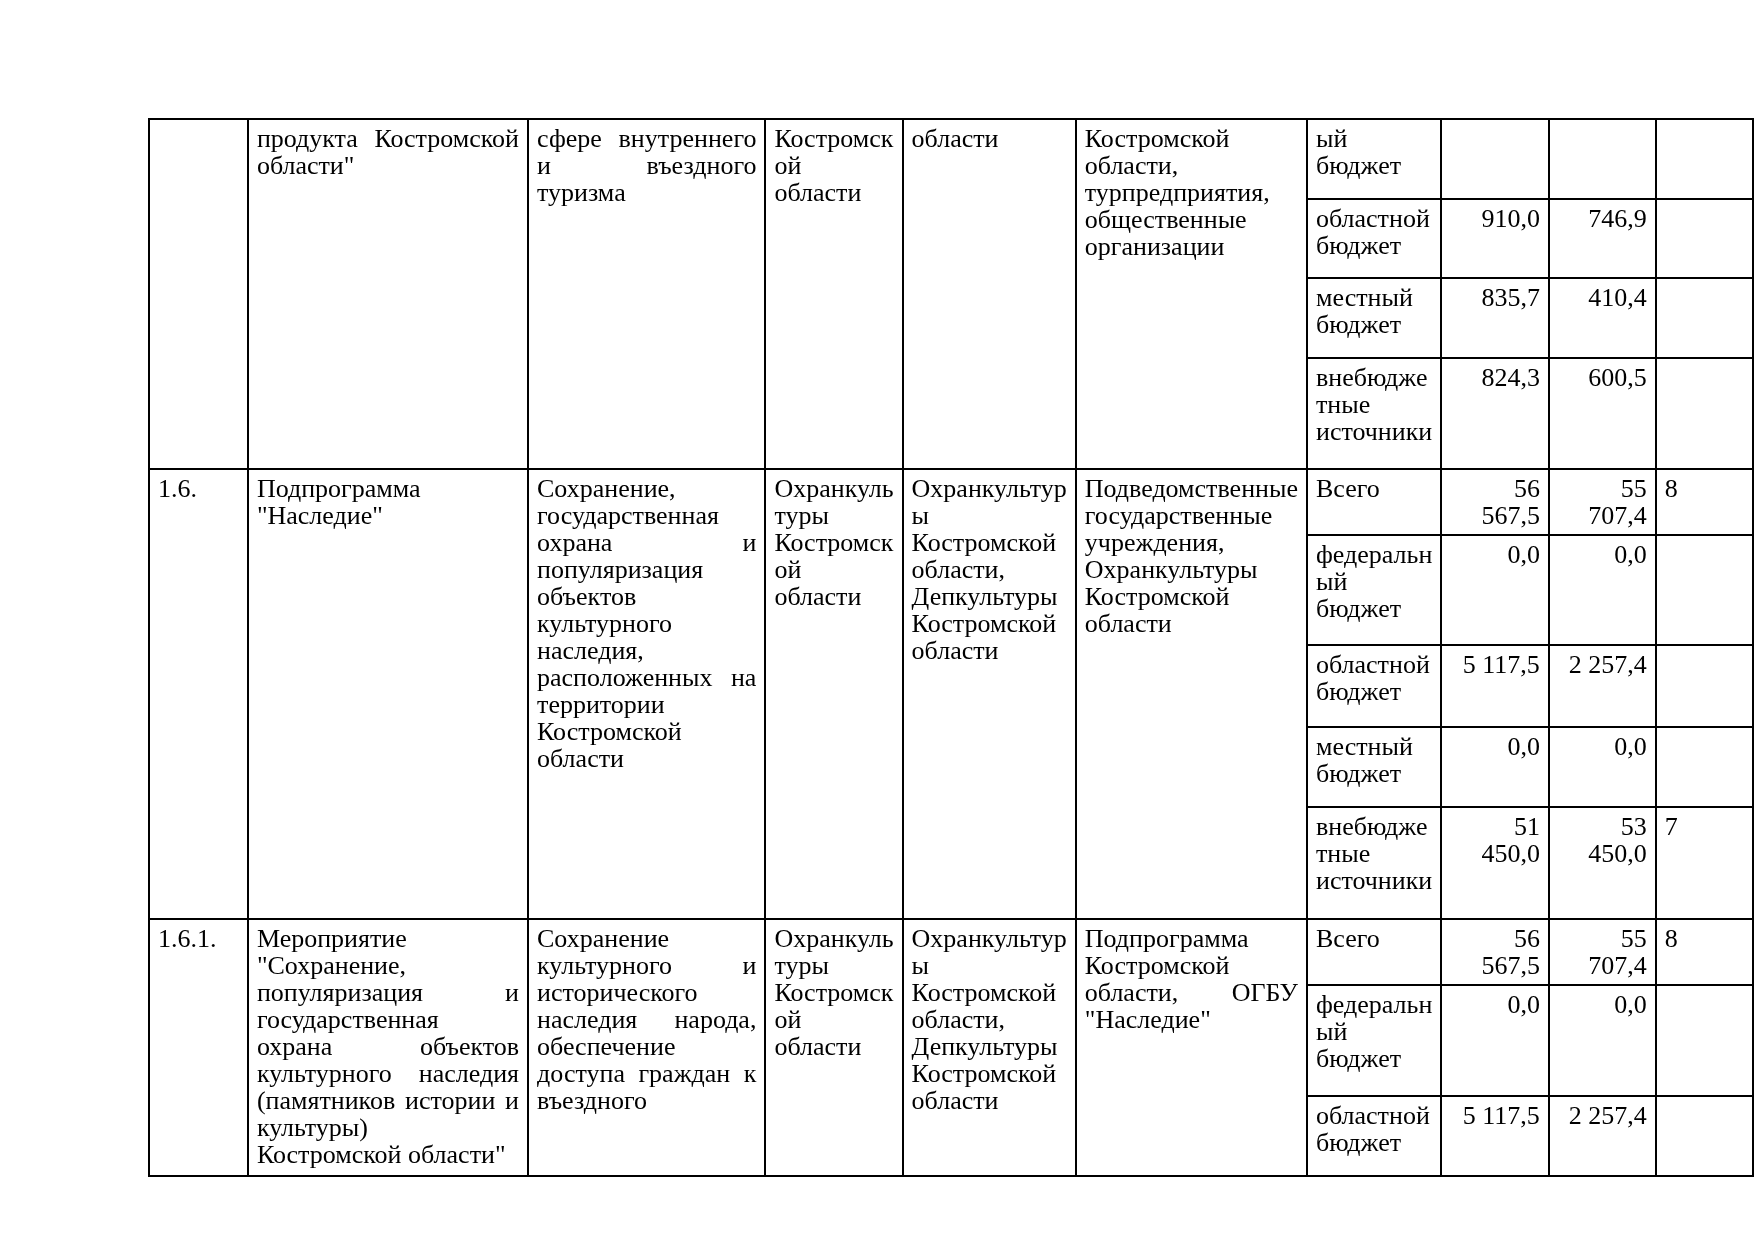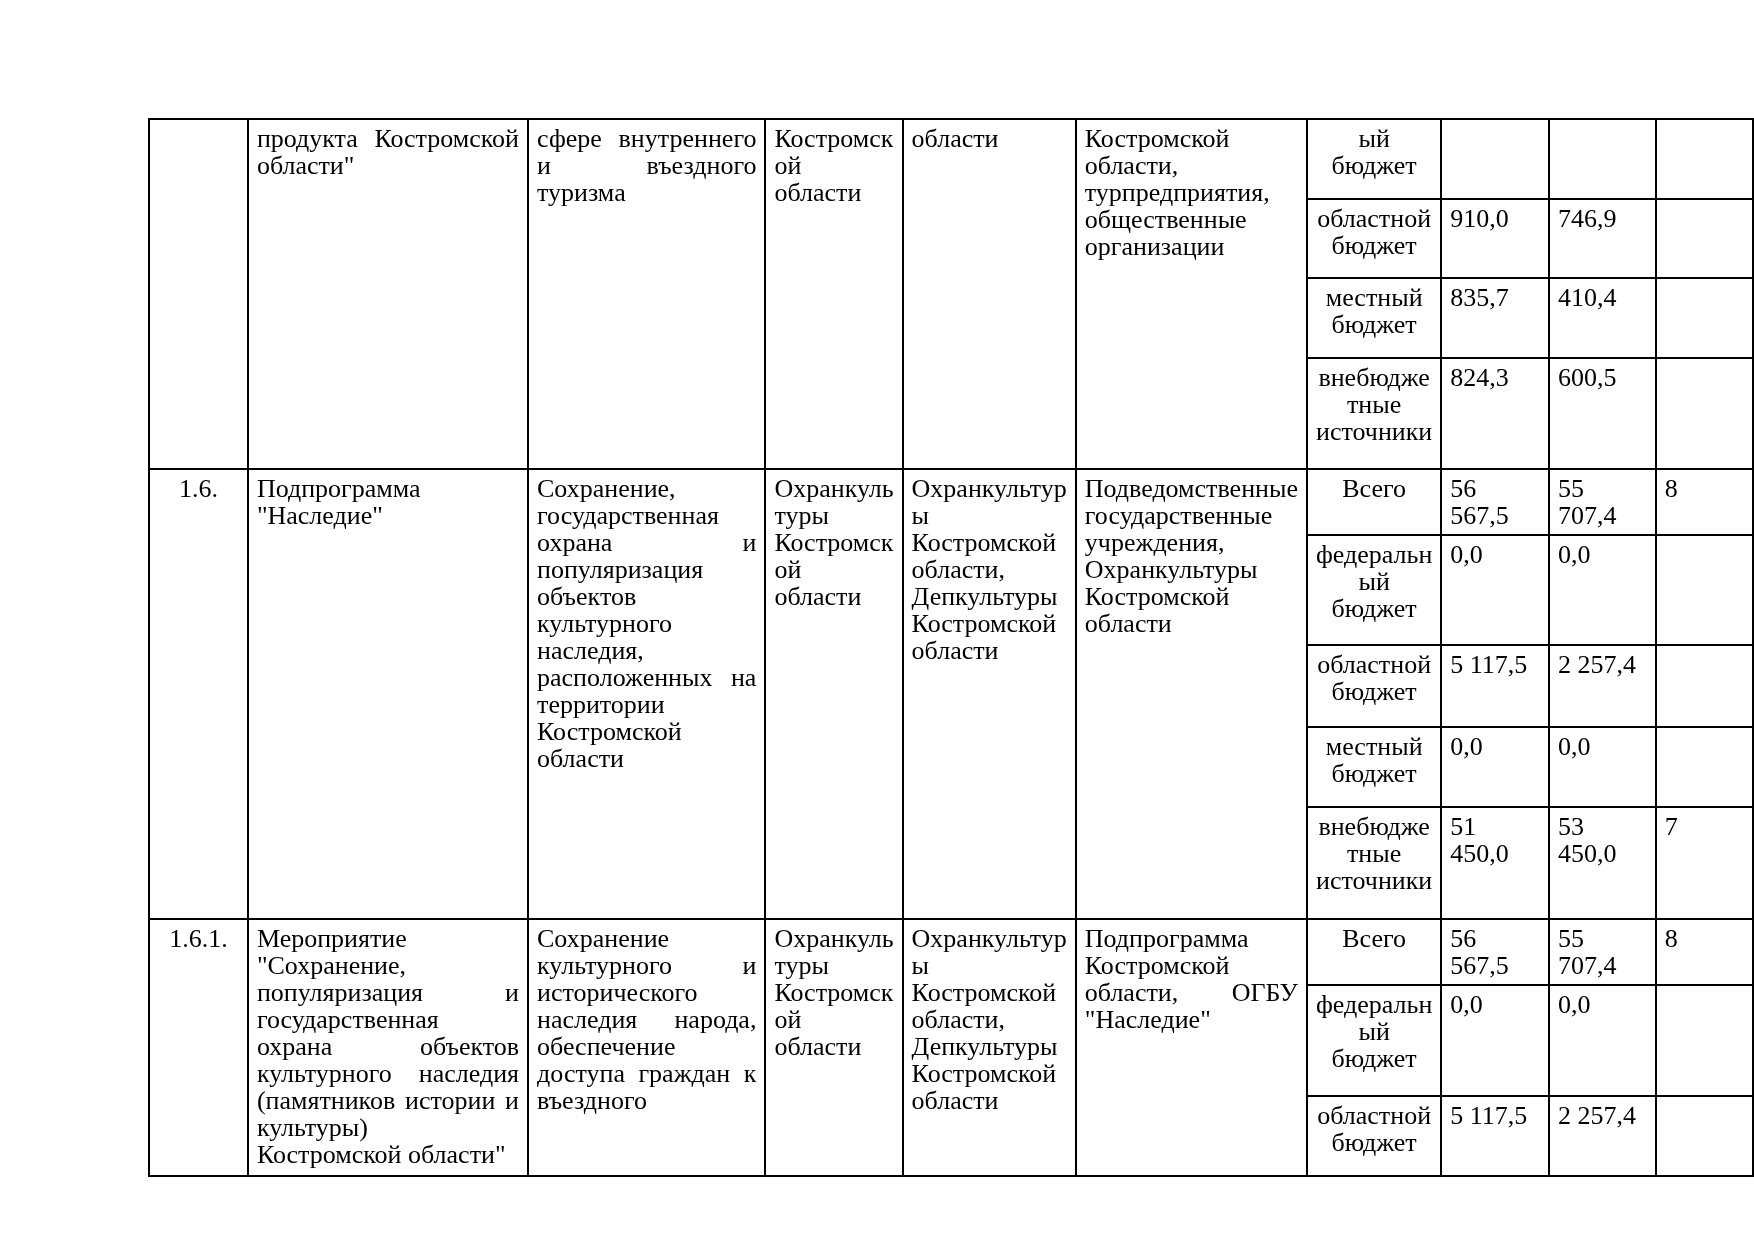--- a/index.html
+++ b/index.html
@@ -26,36 +26,35 @@
     border-collapse: collapse;
     table-layout: fixed;
   }
   table.fin td {
     border: 2px solid #000000;
     vertical-align: top;
     padding: 5px 8px;
     overflow: hidden;
   }
   td.num {
-    text-align: center;
     margin-top: 16px;
   }
   td.just {
     text-align: justify;
   }
   td.pre {
     white-space: pre-line;
   }
   td.src {
     vertical-align: middle;
     white-space: pre-line;
-    text-align: center;
+    text-align: left;
   }
   td.val {
-    text-align: left;
+    text-align: right;
     padding-top: 13px;
   }
   td.cut {
     text-align: left;
     padding-left: 10px;
   }
 </style>
 </head>
 <body>
 

